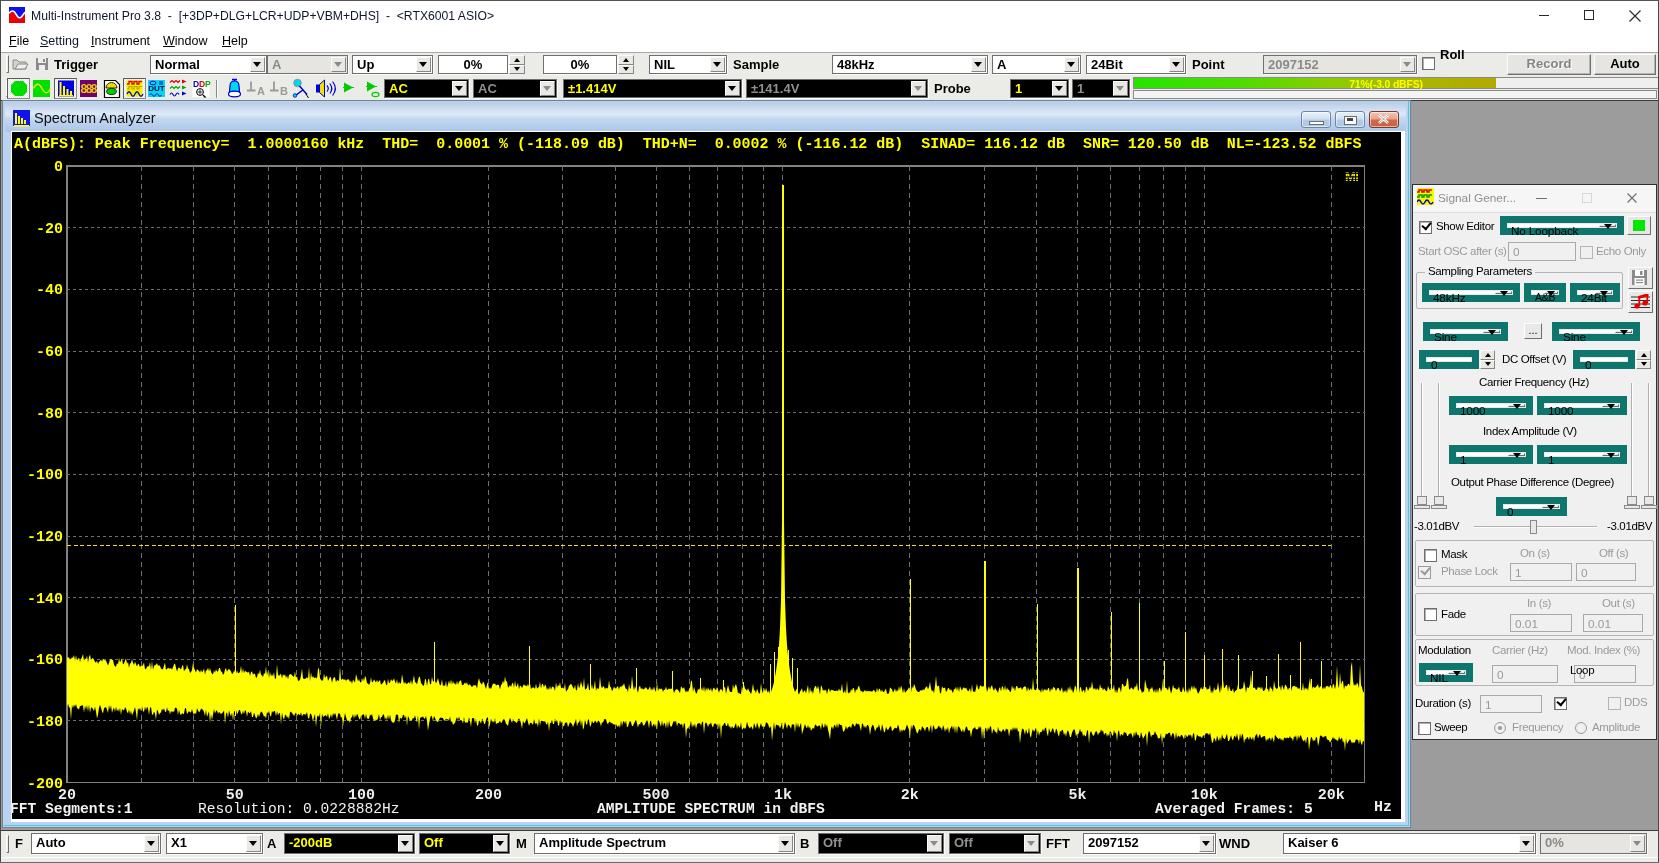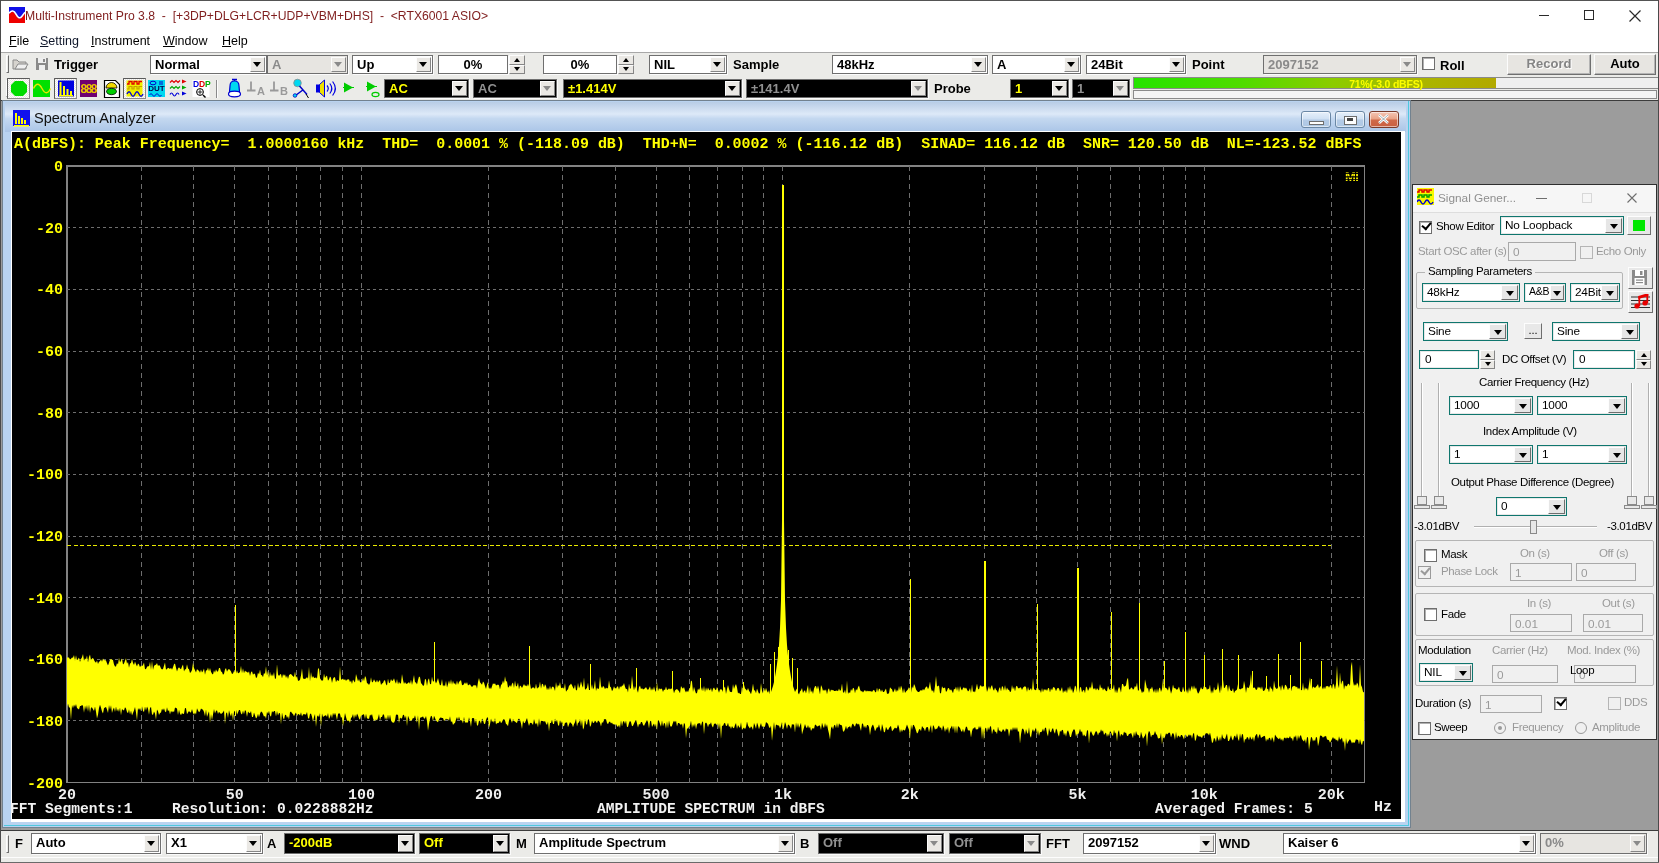--- a/index.html
+++ b/index.html
@@ -13,37 +13,37 @@
 .arw{position:absolute;right:1px;top:1px;bottom:1px;width:15px;background:#eae8e4;border:1px solid;border-color:#fcfcfc #868686 #868686 #fcfcfc}
 .arw::after{content:"";position:absolute;left:50%;top:50%;margin:-2.5px 0 0 -4.5px;border:4.5px solid transparent;border-top:5px solid #000;border-bottom:none}
 .darw::after{border-top-color:#8a8a8a}
 .spin{position:absolute;width:16px;display:flex;flex-direction:column}
 .spb{flex:1;background:#eae8e4;border:1px solid;border-color:#fcfcfc #868686 #868686 #fcfcfc;position:relative}
 .tri-u{position:absolute;left:50%;top:50%;margin:-2px 0 0 -3px;border:3px solid transparent;border-bottom:4px solid #000;border-top:none}
 .tri-d{position:absolute;left:50%;top:50%;margin:-2px 0 0 -3px;border:3px solid transparent;border-top:4px solid #000;border-bottom:none}
 .btn3{position:absolute;background:#e7e5e1;border:1.5px solid;border-color:#fcfcfc #6f6f6f #6f6f6f #fcfcfc;box-shadow:inset -1px -1px 0 #b4b4b4;font-weight:bold;font-size:13px;text-align:center}
 .sglab{position:absolute;font-size:11.5px;letter-spacing:-0.35px;color:#000;white-space:nowrap}
 .sggray{color:#9a9a9a}
-.sgcb{position:absolute;background:#fff;border:1px solid #0f766e;font-size:11.8px;letter-spacing:-0.2px;color:#000;box-shadow:0 0 0 1px #e8e8e8 inset}
+.sgcb{position:absolute;background:#fff;border:7px solid #0f766e;font-size:11.8px;letter-spacing:-0.2px;color:#000;box-shadow:0 0 0 1px #e8e8e8 inset}
 .sgarw{position:absolute;right:1px;top:1px;bottom:1px;width:17px;background:#e6e6e6;border:1px solid;border-color:#fdfdfd #6e6e6e #6e6e6e #fdfdfd}
 .sgarw::after{content:"";position:absolute;left:50%;top:50%;margin:-2px 0 0 -4px;border:4px solid transparent;border-top:5px solid #000;border-bottom:none}
 .sgedit{position:absolute;background:#f0f0f0;border:1px solid #a9a9a9;font-size:11.8px;color:#9a9a9a;padding:2px 0 0 4px;white-space:nowrap}
 .sggrp{position:absolute;border:1px solid #b5b5b5;border-radius:2px}
 .ckb{position:absolute;width:13px;height:13px;background:#fff;border:1px solid #6e6e6e;box-shadow:inset 1px 1px 0 #b0b0b0}
 .ck::after{content:"";position:absolute;left:2px;top:0px;width:7px;height:4px;border-left:2px solid #000;border-bottom:2px solid #000;transform:rotate(-50deg)}
 .ckg::after{border-color:#9a9a9a}
 .seg7{font-family:"Liberation Mono",monospace}
 </style></head><body>
 <div class="abs" style="left:0;top:0;width:1659px;height:30px;background:#fff;border-top:1px solid #535353;border-left:1px solid #535353;border-right:1px solid #535353"></div>
 <svg class="abs" style="left:9px;top:7px" width="16" height="16" viewBox="0 0 16 16">
 <rect width="16" height="16" fill="#1010e8"></rect>
 <path d="M0 16 L0 7 Q 4 2 7 8 Q 10 14 13 10 L16 6 L16 16 Z" fill="#ee0000"></path>
 <path d="M0 6.2 Q 4 1.2 7 7.2 Q 10 13.2 13 9.2 L16 5.2" fill="none" stroke="#fff" stroke-width="1.6"></path>
 </svg>
-<div class="abs" style="left:25px;top:8.5px;font-size:12.2px;color:#7f1d1d;white-space:nowrap">Multi-Instrument Pro 3.8&nbsp;&nbsp;-&nbsp;&nbsp;[+3DP+DLG+LCR+UDP+VBM+DHS]&nbsp;&nbsp;-&nbsp;&nbsp;&lt;RTX6001 ASIO&gt;</div>
+<div class="abs" style="left:31px;top:8.5px;font-size:12.2px;color:#0f172a;white-space:nowrap">Multi-Instrument Pro 3.8&nbsp;&nbsp;-&nbsp;&nbsp;[+3DP+DLG+LCR+UDP+VBM+DHS]&nbsp;&nbsp;-&nbsp;&nbsp;&lt;RTX6001 ASIO&gt;</div>
 <div class="abs" style="left:1539px;top:15px;width:10px;height:1.4px;background:#2a2a2a"></div>
 <div class="abs" style="left:1584px;top:10px;width:10px;height:10px;border:1.2px solid #2a2a2a"></div>
 <svg class="abs" style="left:1629px;top:10px" width="12" height="12" viewBox="0 0 12 12">
 <path d="M0.5 0.5 L11.5 11.5 M11.5 0.5 L0.5 11.5" stroke="#2a2a2a" stroke-width="1.2"></path>
   </svg>
 <div class="abs" style="left:0;top:30px;width:1659px;height:22px;background:#fff;border-left:1px solid #535353;border-right:1px solid #535353"></div>
 <div class="abs" style="left:9px;top:34px;font-size:12.5px;color:#000"><span style="text-decoration:underline">F</span>ile</div>
 <div class="abs" style="left:40px;top:34px;font-size:12.5px;color:#0f172a"><span style="text-decoration:underline">S</span>etting</div>
 <div class="abs" style="left:91px;top:34px;font-size:12.5px;color:#000"><span style="text-decoration:underline">I</span>nstrument</div>
 <div class="abs" style="left:163px;top:34px;font-size:12.5px;color:#000"><span style="text-decoration:underline">W</span>indow</div>
@@ -109,21 +109,21 @@
 <div class="cb" style="left:1086px;top:55px;width:100px;height:19px;font-size:13px;">
     <span style="position:absolute;left:4px;top:1px;white-space:nowrap">24Bit</span>
     <div class="arw"></div>
   </div>
 <div class="blab" style="left:1192px;top:57px">Point</div>
 <div class="cb dcb" style="left:1263px;top:55px;width:154px;height:19px;font-size:13px;">
     <span style="position:absolute;left:4px;top:1px;white-space:nowrap">2097152</span>
     <div class="arw darw"></div>
   </div>
 <div class="ckb" style="left:1422px;top:57px"></div>
-<div class="blab" style="left:1440px;top:58px">Roll</div>
+<div class="blab" style="left:1440px;top:47px">Roll</div>
 <div class="btn3" style="left:1507px;top:54px;width:84px;height:21px;color:#848484;text-shadow:1px 1px 0 #fff;padding-top:1px">Record</div>
 <div class="btn3" style="left:1594px;top:54px;width:62px;height:21px;padding-top:1px">Auto</div>
 <div class="tb" style="top:77px;height:24px;border-bottom:1px solid #3c3c3c"></div>
 <div class="abs" style="left:6px;top:80px;width:3px;height:17px;border:1px solid;border-color:#fdfdfd #6e6e6e #6e6e6e #fdfdfd"></div>
 <svg class="abs" style="left:7px;top:78px" width="404" height="22" viewBox="0 0 404 22">
 <defs>
       <pattern id="stip" width="2" height="2" patternUnits="userSpaceOnUse">
         <rect width="2" height="2" fill="#e9e6e1"></rect>
         <rect width="1" height="1" fill="#fdfdfd"></rect>
         <rect x="1" y="1" width="1" height="1" fill="#fdfdfd"></rect>
@@ -370,21 +370,21 @@
 <text x="1392" y="810.5" text-anchor="end" fill="#efefef">Hz</text>
 </g>
 <g font-family="Liberation Sans, sans-serif" font-weight="bold" font-size="13px">
 <text x="1345" y="180.5" fill="#f8ef00" style="letter-spacing:-0.5px">Mi</text>
 <rect x="1344" y="172.6" width="19" height="1.3" fill="#000"></rect>
 <rect x="1344" y="176.2" width="19" height="1.3" fill="#000"></rect>
 <rect x="1344" y="179" width="19" height="0.8" fill="#000"></rect>
 </g>
 </svg>
 <div class="abs seg7" style="left:10px;top:801px;font-size:14.6px;font-weight:bold;color:#f2f2f2;white-space:pre">FFT Segments:1</div>
-<div class="abs seg7" style="left:172px;top:801px;font-size:14.6px;font-weight:bold;color:#f2f2f2;white-space:pre">Resolution: 0.0228882Hz</div>
+<div class="abs seg7" style="left:198px;top:801px;font-size:14.6px;font-weight:normal;color:#f2f2f2;white-space:pre">Resolution: 0.0228882Hz</div>
 <div class="abs seg7" style="left:597px;top:801px;font-size:14.6px;font-weight:bold;color:#f2f2f2;white-space:pre">AMPLITUDE SPECTRUM in dBFS</div>
 <div class="abs seg7" style="left:1155px;top:801px;font-size:14.6px;font-weight:bold;color:#f2f2f2;white-space:pre">Averaged Frames: 5</div>
 <div class="tb" style="top:830px;height:27px;border-top:1px solid #3c3c3c"></div>
 <div class="abs" style="left:0;top:857px;width:1659px;height:6px;background:#ebebe8;border-top:1px solid #fdfdfd"></div>
 <div class="abs" style="left:6px;top:835px;width:3px;height:18px;border:1px solid;border-color:#fdfdfd #6e6e6e #6e6e6e #fdfdfd"></div>
 <div class="blab" style="left:15px;top:836px">F</div>
 <div class="cb" style="left:31px;top:833px;width:130px;height:21px;font-size:13px;">
     <span style="position:absolute;left:4px;top:1px;white-space:nowrap">Auto</span>
     <div class="arw"></div>
   </div>

